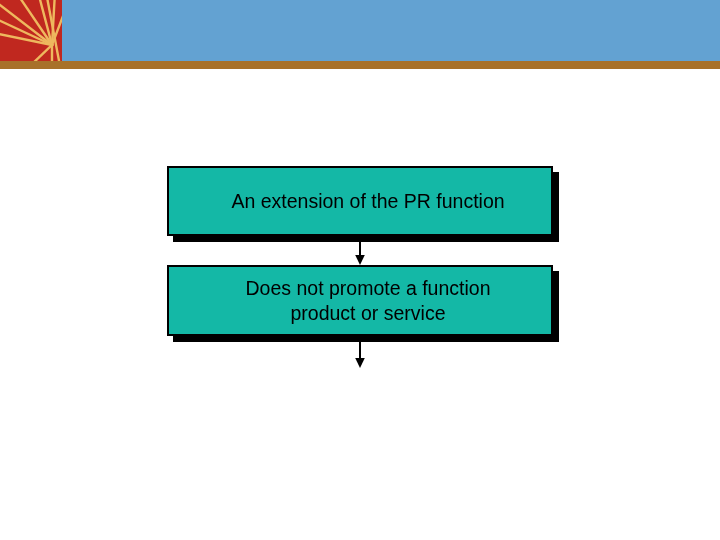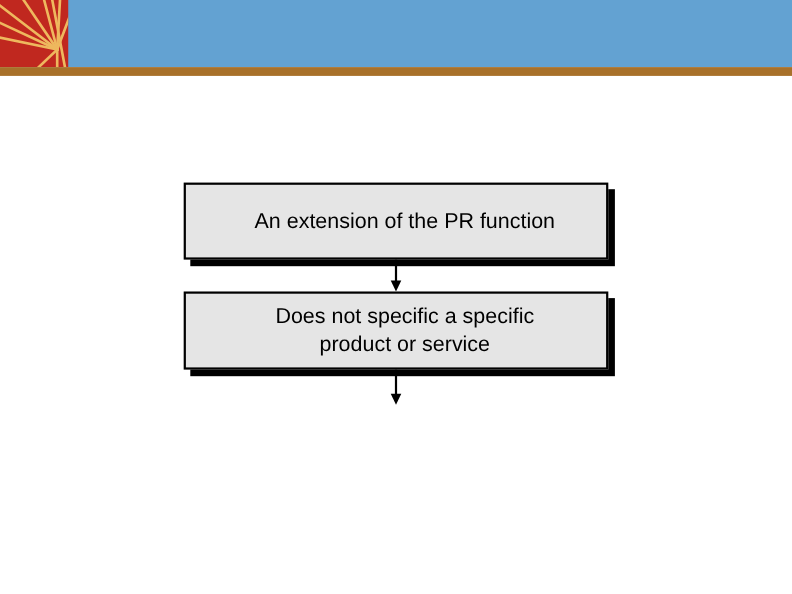--- a/index.html
+++ b/index.html
@@ -46,21 +46,21 @@
     top: 61px;
     width: 720px;
     height: 8px;
     background: #a8712a;
   }
 
   
   .flow-box {
     position: absolute;
     box-sizing: border-box;
-    background: #e5e5e5;
+    background: #14b8a6;
     border: 2px solid #000000;
     box-shadow: 6px 6px 0 0 #000000;
     display: flex;
     align-items: center;
     justify-content: center;
     text-align: center;
     color: #000000;
     padding-left: 16px;
   }
   .flow-box .box-text {
@@ -153,21 +153,21 @@
   </div>
 
   <div id="connector-1" class="connector">
     <svg width="16" height="30" viewBox="0 0 16 30" aria-hidden="true">
       <line x1="8" y1="0" x2="8" y2="22" stroke="#000000" stroke-width="2"></line>
       <polygon points="8,29 3.2,19 12.8,19" fill="#000000"></polygon>
     </svg>
   </div>
 
   <div id="box-2" class="flow-box">
-    <span class="box-text">Does not specific a specific
+    <span class="box-text">Does not promote a function
 product or service</span>
   </div>
 
   <div id="connector-2" class="connector">
     <svg width="16" height="33" viewBox="0 0 16 33" aria-hidden="true">
       <line x1="8" y1="0" x2="8" y2="25" stroke="#000000" stroke-width="2"></line>
       <polygon points="8,32 3.2,22 12.8,22" fill="#000000"></polygon>
     </svg>
   </div>
 

